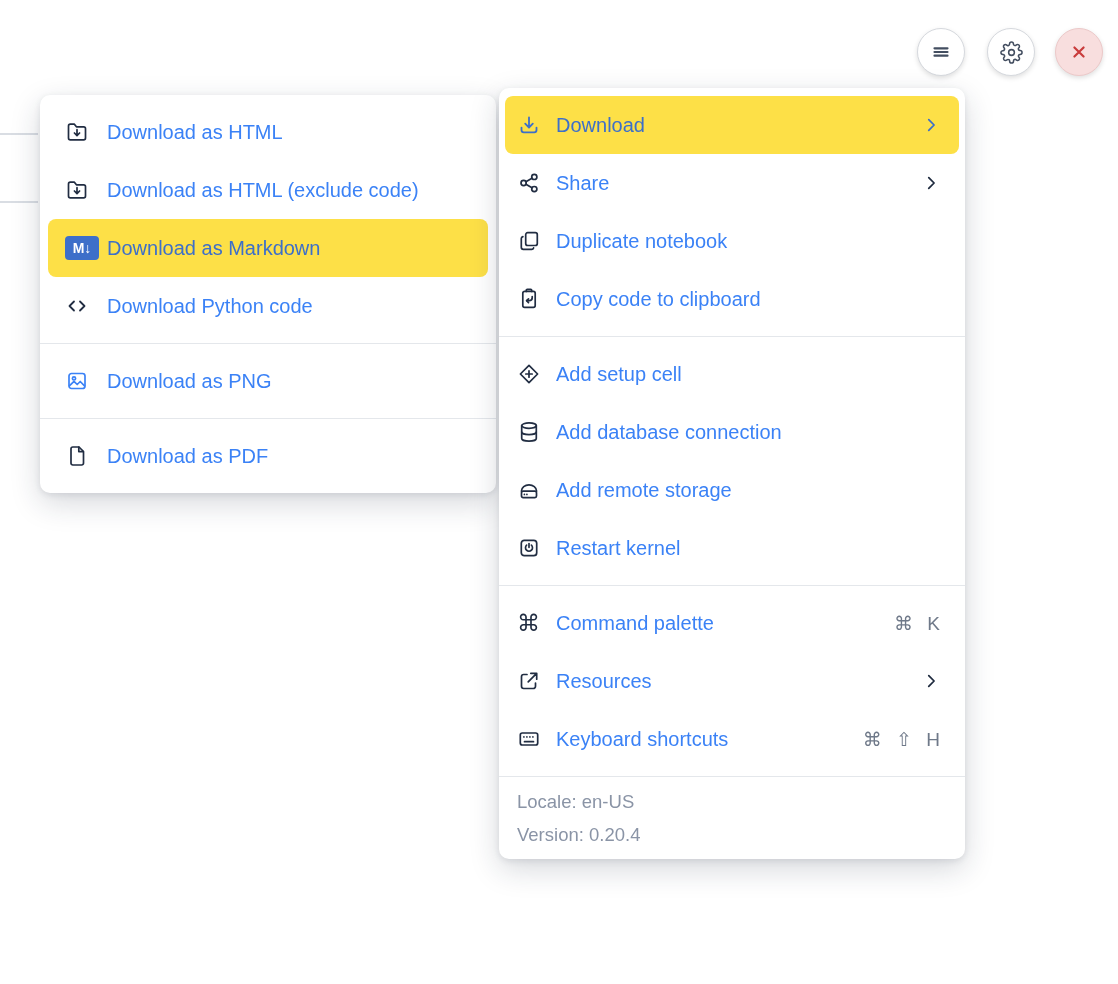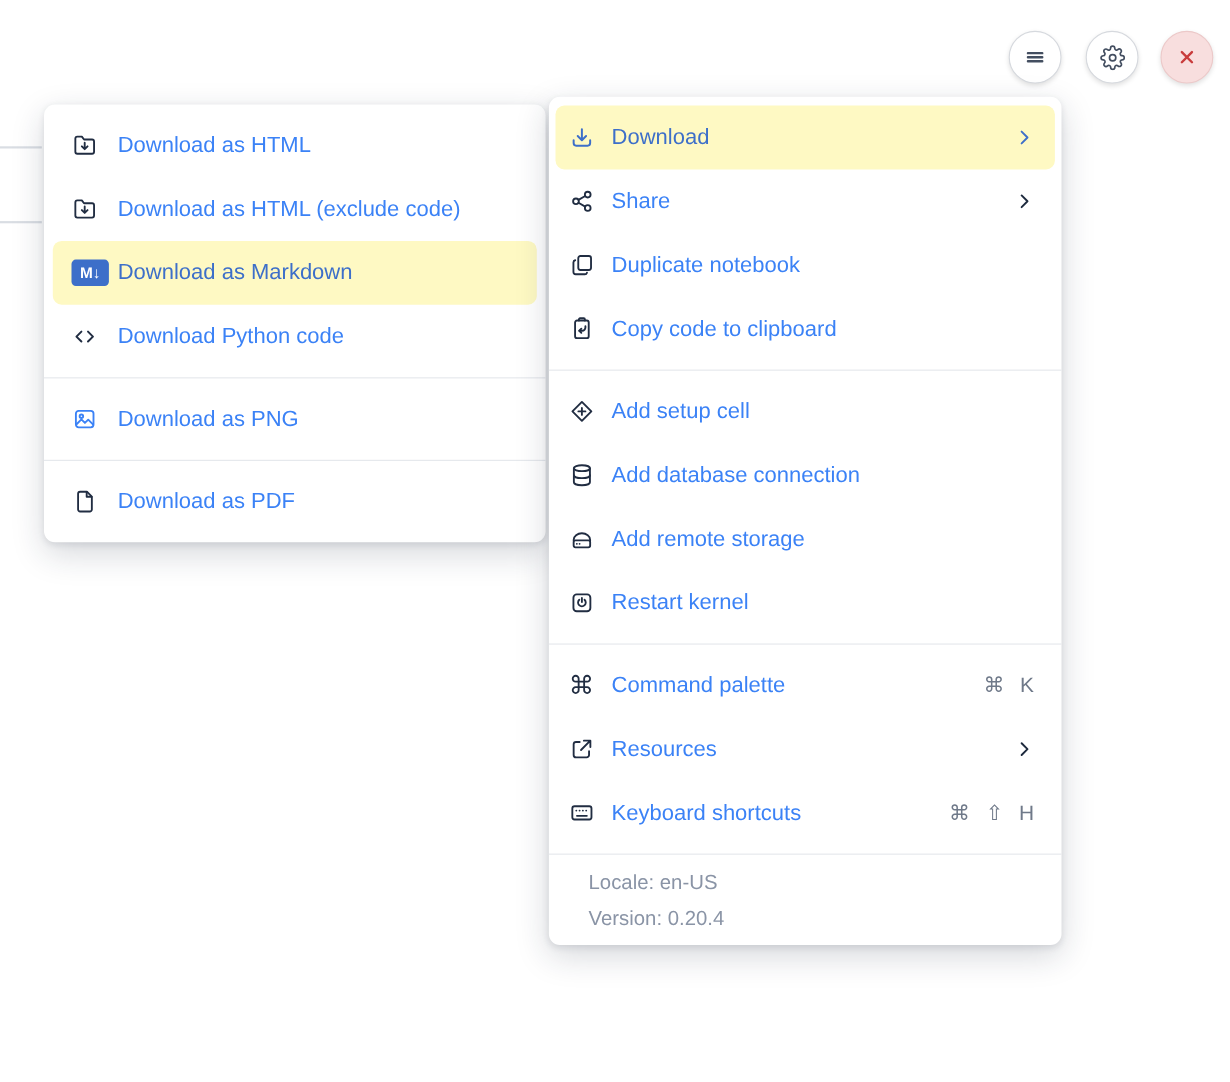--- a/index.html
+++ b/index.html
@@ -44,36 +44,36 @@
   #mainmenu .mi { margin:0 6px; padding:0 18px 0 12px; }
   .mi .ic {
     width:24px; height:24px; flex:none; display:flex; align-items:center;
     justify-content:flex-start; color:#212d42;
   }
   #submenu .mi .ic { margin-right:18px; }
   #mainmenu .mi .ic { margin-right:15px; }
   .mi .lbl { font-size:20px; color:#3b82f6; white-space:nowrap; }
   .mi .spacer { flex:1; }
   .mi .chev { width:20px; height:20px; color:#1e2a3e; flex:none; }
-  .mi.hl { background:#fef9c3; }
+  .mi.hl { background:#fde047; }
   .mi.hl .lbl, .mi.hl .ic, .mi.hl .chev { color:#3d6fc9; }
   .mi.disabled { cursor:default; }
   .mi.disabled .lbl, .mi.disabled .ic { color:#3b82f6; }
   .shortcut {
     font-size:19px; color:#6f7989; flex:none; white-space:nowrap;
     word-spacing:7px; letter-spacing:1px;
   }
   .md-badge {
     width:34px; height:24px; flex:none; background:#3d6fc9; border-radius:4px;
     color:#ffffff; font-size:14px; font-weight:bold;
     display:flex; align-items:center; justify-content:center; white-space:nowrap;
   }
   .cmd-glyph { font-size:23px; line-height:24px; color:inherit; }
 
-  .menu-footer { padding:8px 0 8px;margin-left:18px; }
+  .menu-footer { padding:8px 0 8px; }
   .fline { font-size:18.5px; color:#8a94a6; padding:5px 18px; line-height:23px; }
 
   svg { display:block; }
   .hamburger { width:24px; height:24px; }
 </style>
 </head>
 <body>
 
 <div class="page-line" id="pline1"></div>
 <div class="page-line" id="pline2"></div>

